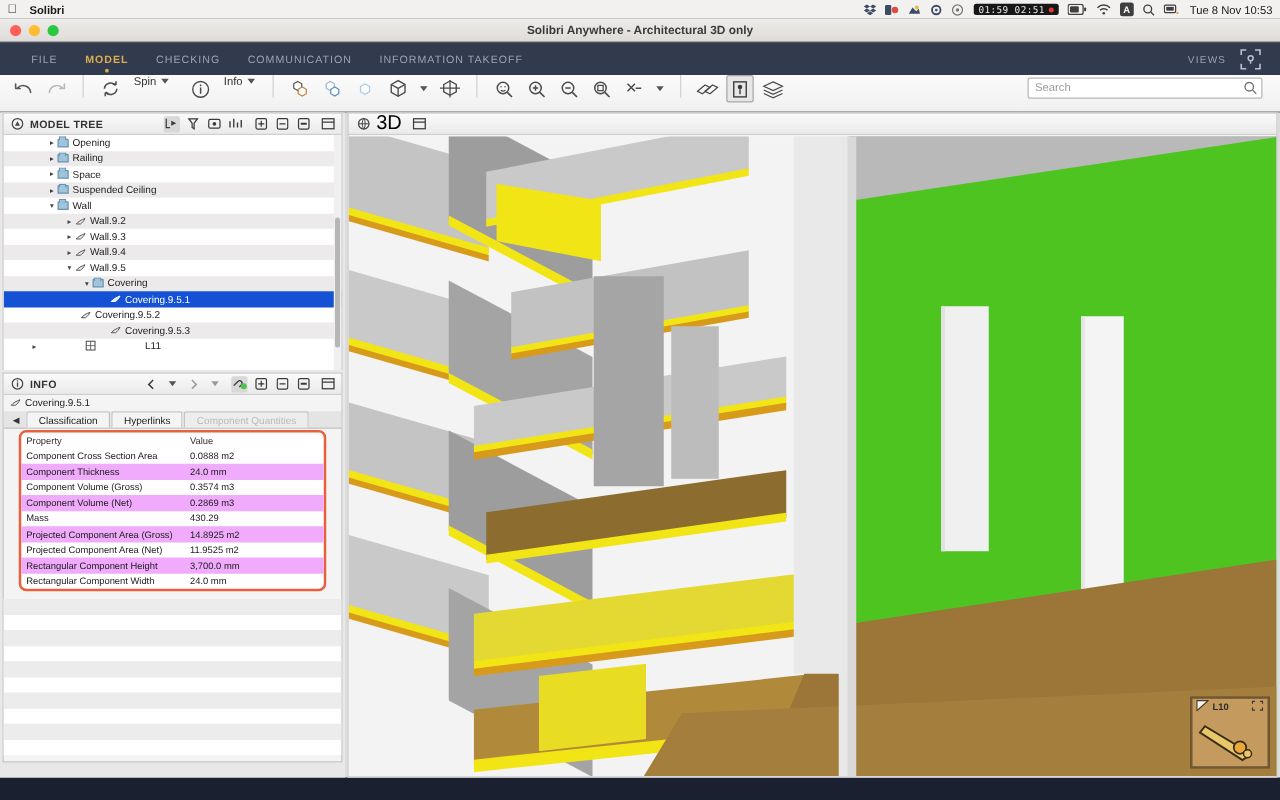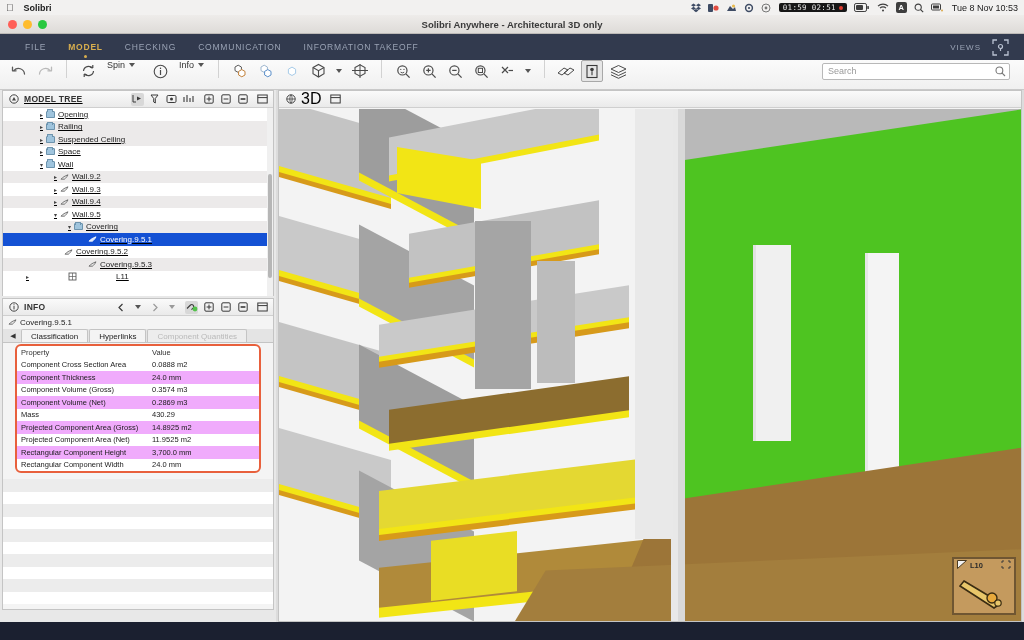--- a/index.html
+++ b/index.html
@@ -106,21 +106,21 @@
     height: 17px; background: linear-gradient(#fafafa, #eaeaea);
     border-bottom: 1px solid #cfcfcf; display: flex; align-items: center;
     padding: 0 4px; gap: 4px;
   }
   .panel-hd .ttl { font-size: 8.5px; font-weight: bold; color: #333; letter-spacing: .3px; }
   .panel-hd .spacer { flex: 1; }
   .hdicon { width: 13px; height: 13px; display: flex; align-items: center; justify-content: center; color: #4a4a4a; }
   .hdicon.on { background: #d8d8d8; border-radius: 2px; }
 
   
-  .mtree { position: absolute; top: 0; left: 2px; width: 272px; height: 206px; text-decoration: underline; }
+  .mtree { position: absolute; top: 0; left: 2px; width: 272px; height: 206px; }
   .tree-body { position: relative; height: 188px; overflow: hidden; background: #fff; }
   .trow {
     height: 12.5px; display: flex; align-items: center; font-size: 8px;
     color: #222; padding-left: 4px; white-space: nowrap;
   }
   .trow.alt { background: #eceaea; }
   .trow.sel { background: #1451d4; color: #fff; }
   .twist { width: 9px; font-size: 6px; color: #444; display: inline-block; text-align: center; }
   .trow.sel .twist { color: #fff; }
   .ticon { margin-right: 3px; display: inline-flex; align-items: center; }
@@ -541,33 +541,33 @@
               </span>
             <span>Opening</span>
           </div>
           <div class="trow alt" style="padding-left:34px;">
             <span class="twist">▸</span>
             <span class="ticon">
                 <i class="folder"></i>
               </span>
             <span>Railing</span>
           </div>
+          <div class="trow" style="padding-left:34px;">
+            <span class="twist">▸</span>
+            <span class="ticon">
+                <i class="folder"></i>
+              </span>
+            <span>Space</span>
+          </div>
           <div class="trow alt" style="padding-left:34px;">
             <span class="twist">▸</span>
             <span class="ticon">
                 <i class="folder"></i>
               </span>
             <span>Suspended Ceiling</span>
-          </div>
-          <div class="trow" style="padding-left:34px;">
-            <span class="twist">▸</span>
-            <span class="ticon">
-                <i class="folder"></i>
-              </span>
-            <span>Space</span>
           </div>
           <div class="trow" style="padding-left:34px;">
             <span class="twist">▾</span>
             <span class="ticon">
                 <i class="folder"></i>
               </span>
             <span>Wall</span>
           </div>
 
           <div class="trow alt" style="padding-left:48px;">

